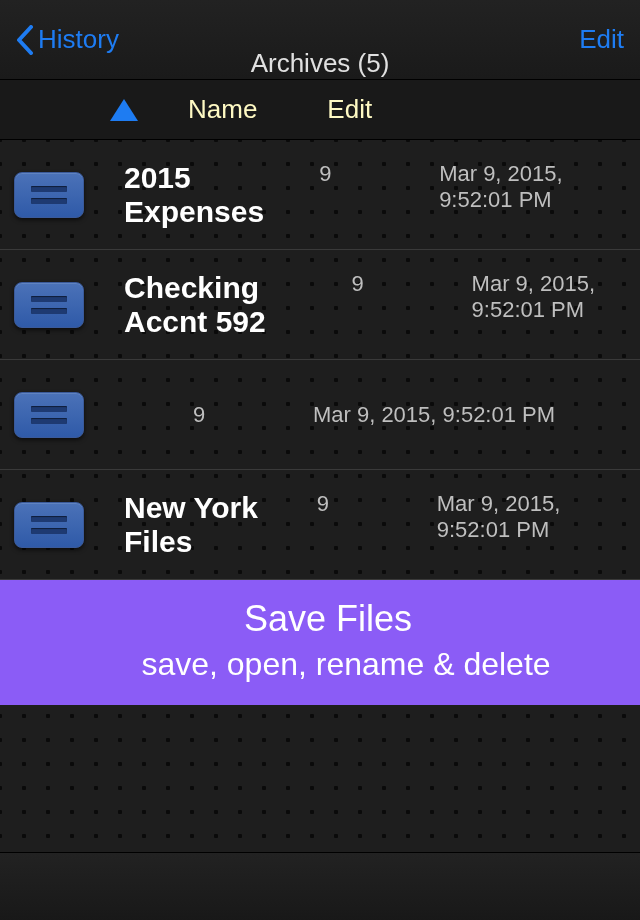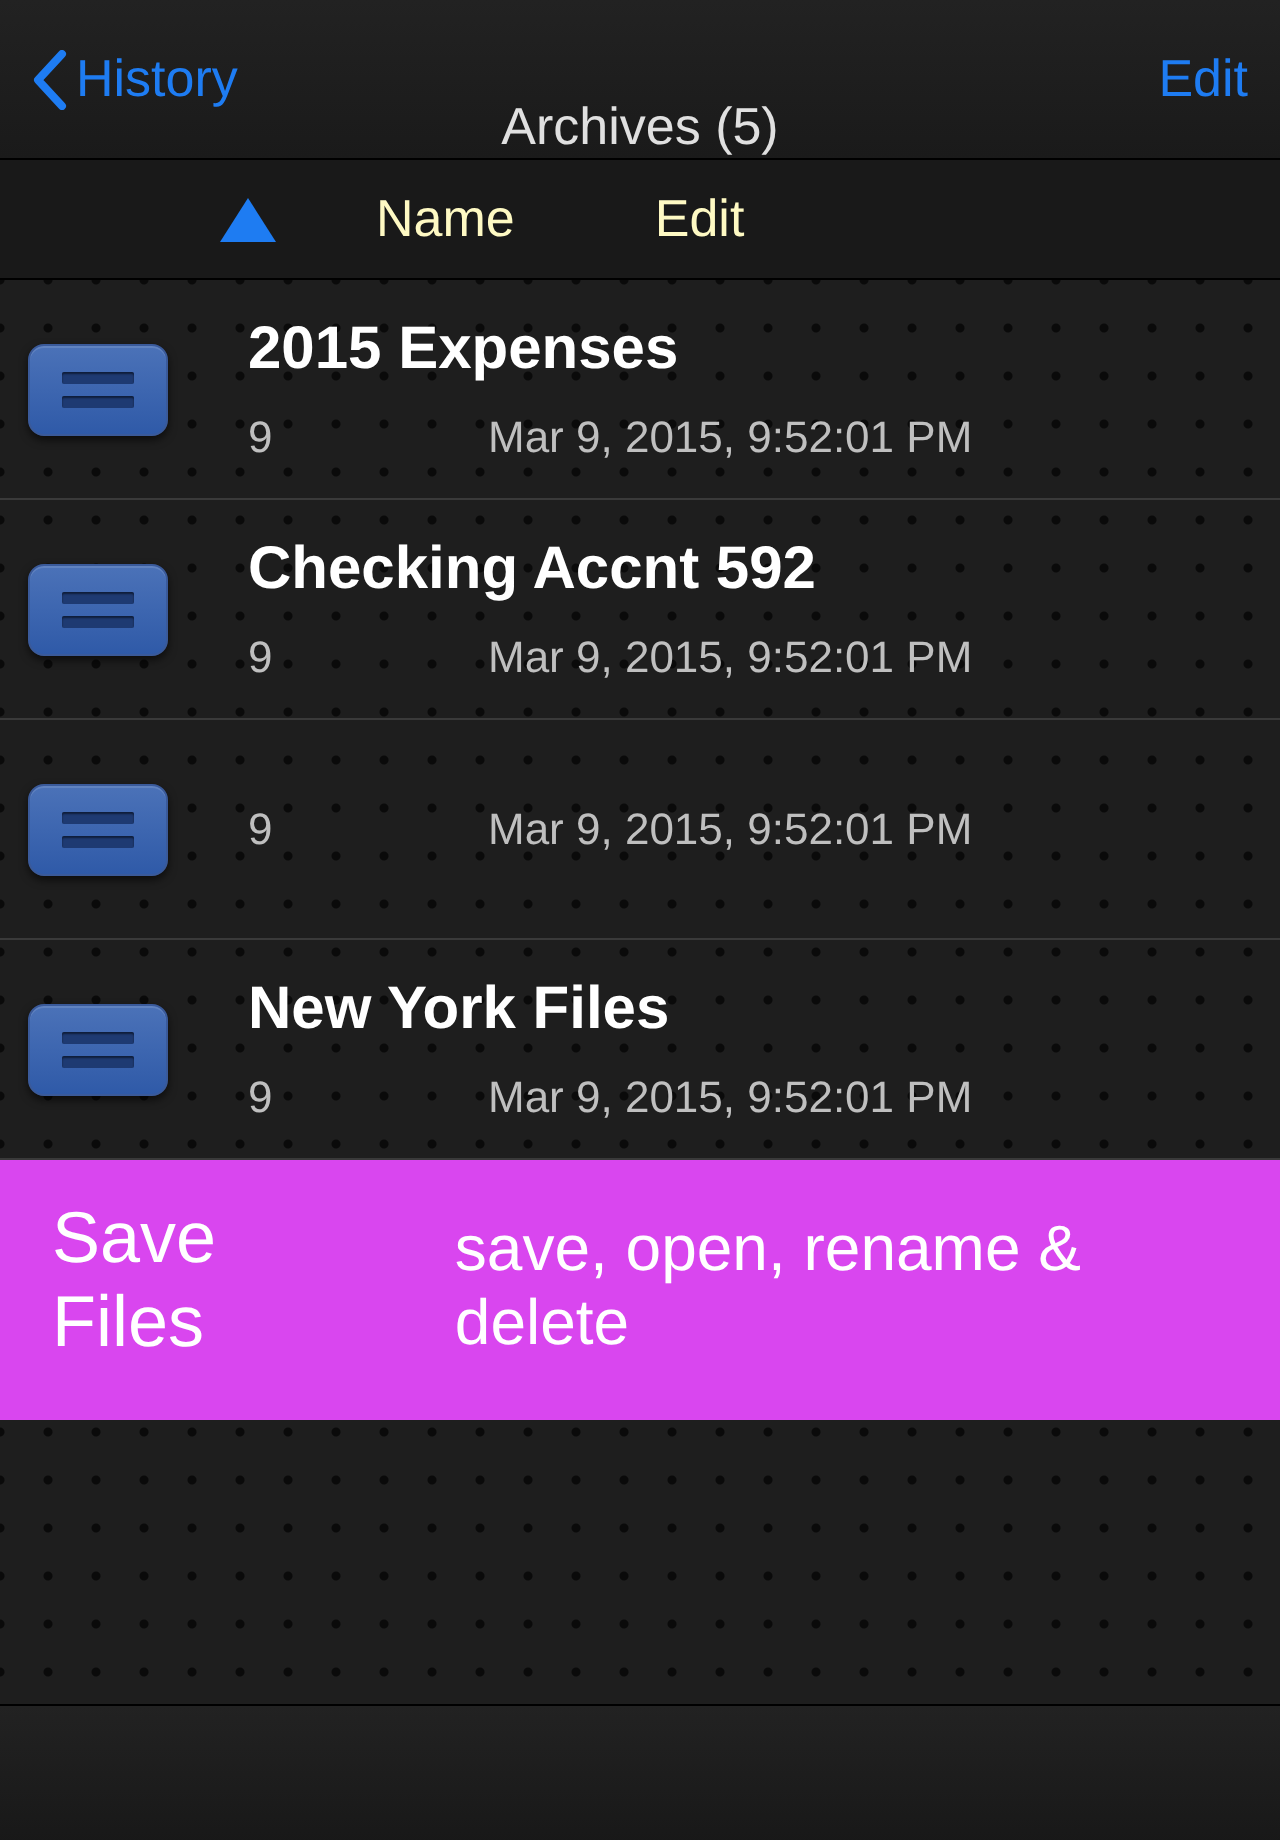--- a/index.html
+++ b/index.html
@@ -110,21 +110,21 @@
       width: 36px;
       height: 6px;
       background: #1e3a72;
       border-radius: 1px;
       box-shadow: inset 0 1px 1px rgba(0,0,0,0.5);
     }
     .row-content {
       margin-left: 40px;
       flex: 1;
       display: flex;
-      flex-direction: column;
+      flex-direction: row;
       justify-content: center;
       gap: 14px;
     }
     .row-title {
       color: #fff;
       font-size: 30px;
       font-weight: 600;
     }
     .row-meta {
       display: flex;
@@ -140,24 +140,24 @@
     .row-selected .row-title,
     .row-selected .row-meta,
     .row-selected .row-count,
     .row-selected .row-date {
       color: #1e7cf2;
     }
     .overlay {
       position: absolute;
       left: 0;
       width: 640px;
-      background: #d946ef;
+      background: #8b5cf6;
       color: #fff;
       display: flex;
-      flex-direction: row;
+      flex-direction: column;
       align-items: center;
       justify-content: center;
       padding: 18px 10px 22px 26px;
     }
     .overlay-title {
       font-size: 36px;
       font-weight: 400;
       margin-bottom: 6px;
     }
     .overlay-sub {

